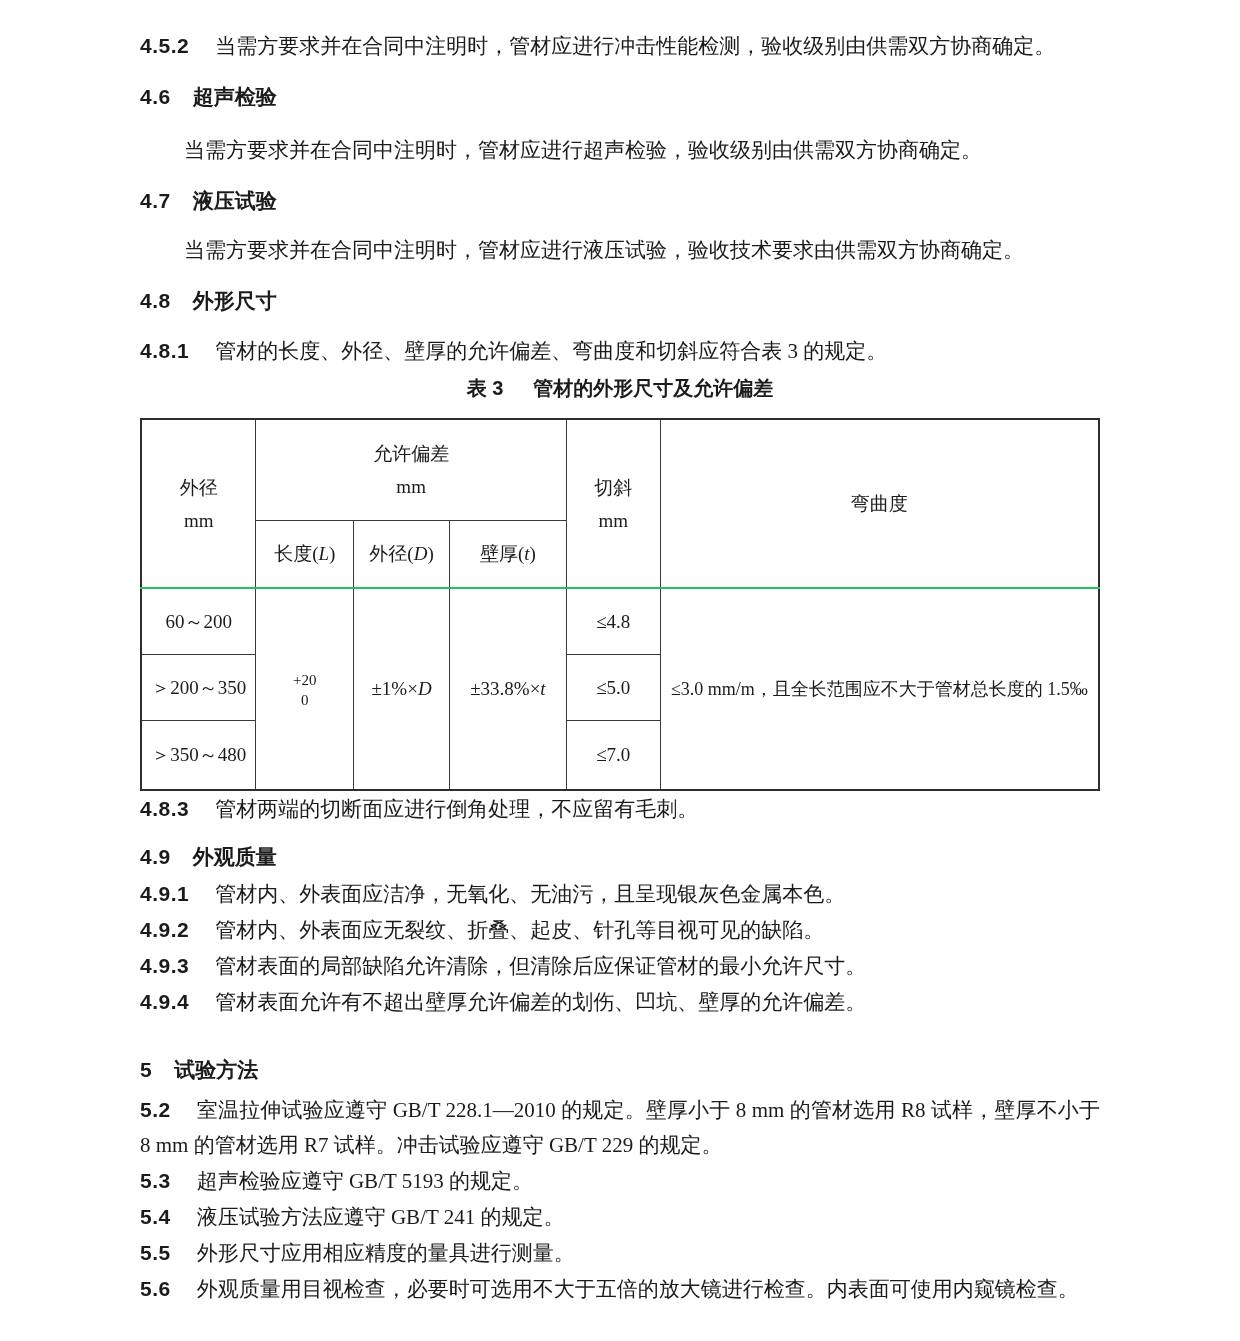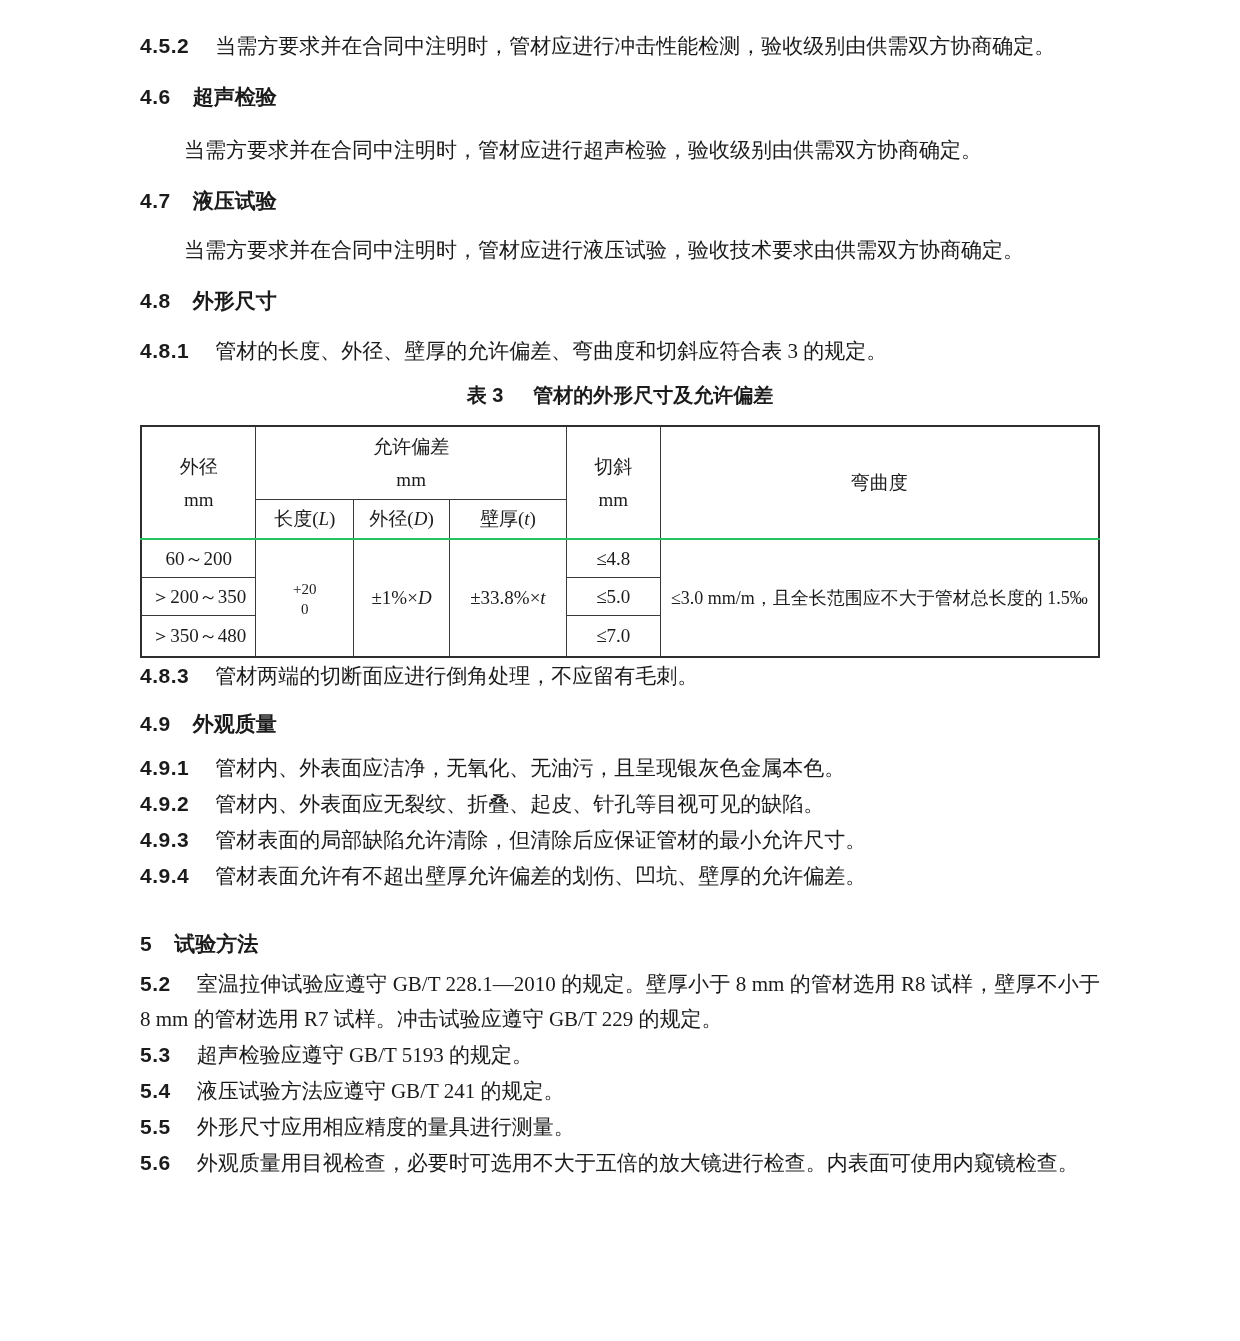--- a/index.html
+++ b/index.html
@@ -12,32 +12,32 @@
            font-family:"Liberation Sans","DejaVu Sans",sans-serif;font-weight:700;}
   .heading .num{margin-right:22px;}
   .indent{text-indent:44px;}
   .caption{margin:0;line-height:35px;text-align:center;font-weight:700;font-size:20px;
            font-family:"Liberation Sans","DejaVu Sans",sans-serif;}
   .cap-title{margin-left:30px;}
   
   .t3{width:100%;border-collapse:collapse;table-layout:fixed;border:2px solid #2e2e2e;
       font-size:19px;margin-top:12px;}
   .t3 th,.t3 td{border:1px solid #3a3a3a;text-align:center;vertical-align:middle;
-      font-weight:normal;padding:1px 3px;}
+      font-weight:normal;padding:15px 3px;}
   .t3 .hr1 th{height:70px;line-height:33px;}
   .t3 .hr2 th{height:36px;margin-top:48px;}
   .t3 .rspan2{line-height:44px;}
   .t3 .br1 td{border-top:2px solid #22c55e;}
   .t3 td{height:35px;}
   .t3 .br3 td{height:38px;}
   .var{font-style:italic;}
   .tol-stack{display:inline-flex;flex-direction:column;align-items:center;line-height:20px;font-size:15px;}
   .bend{font-size:18px;padding:1px 6px;}
   
-  .mt15{margin-top:15px}.mt19{margin-top:19px}.mt18{margin-top:9px}.mt12{margin-top:12px}
+  .mt15{margin-top:15px}.mt19{margin-top:19px}.mt18{margin-top:2px}.mt12{margin-top:12px}
   .mt34{margin-top:34px}.mt0{margin-top:0}.mt32{margin-top:32px}.mt30{margin-top:30px}.mt5{margin-top:5px}
 </style>
 </head>
 <body>
 
 <div class="page">
 
   <p class="clause"><span class="num">4.5.2</span><span>当需方要求并在合同中注明时，管材应进行冲击性能检测，验收级别由供需双方协商确定。</span></p>
 
   <h2 class="heading mt15"><span class="num">4.6</span><span>超声检验</span></h2>

